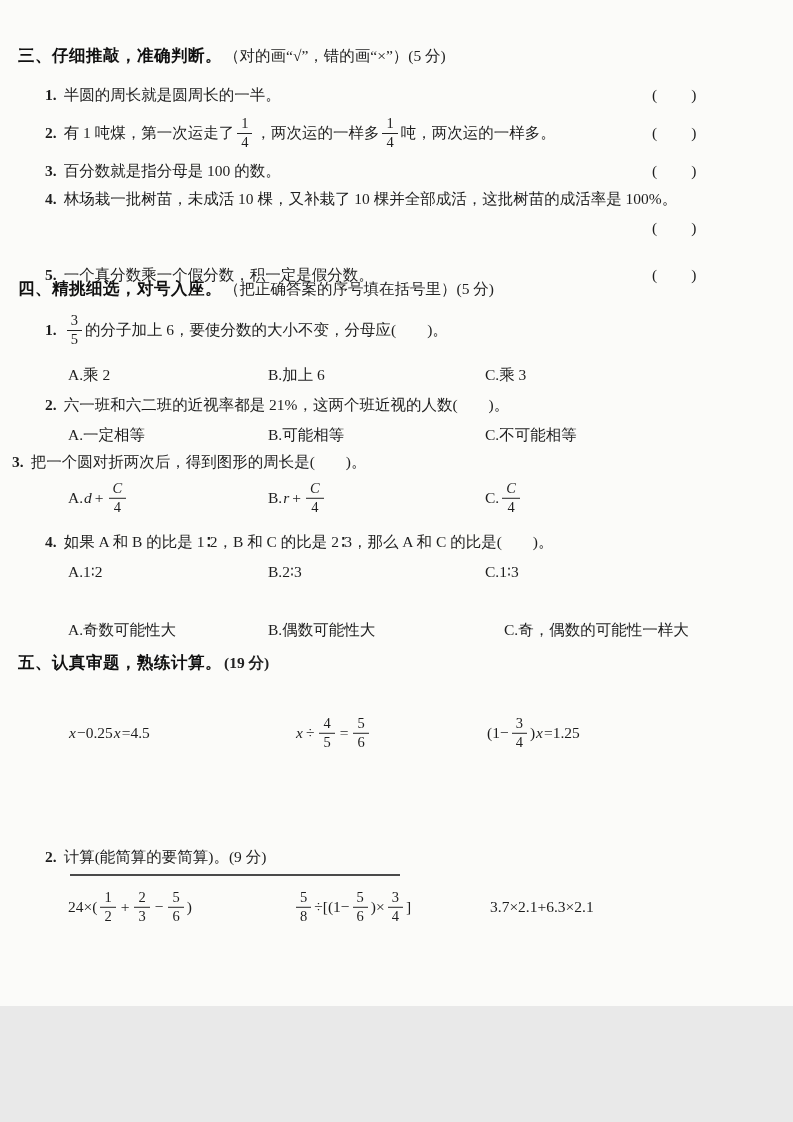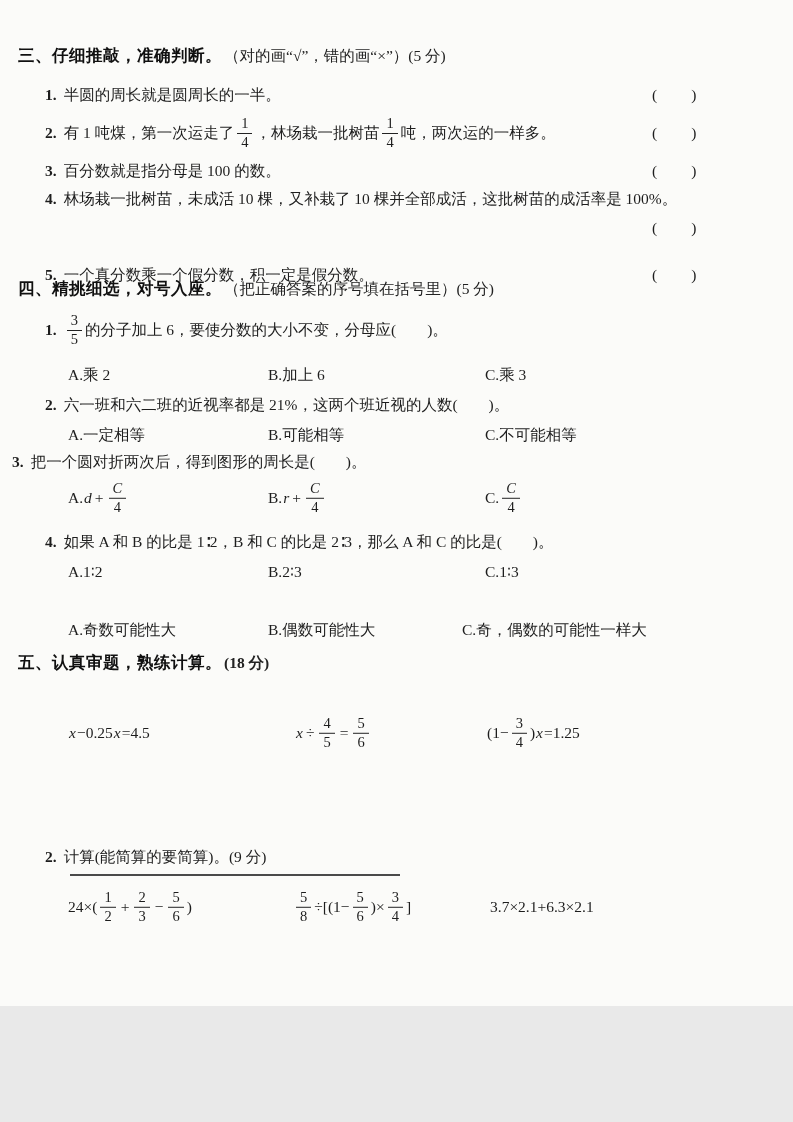--- a/index.html
+++ b/index.html
@@ -44,21 +44,21 @@
     <span class="bracket">(　　)</span>
   </div>
 
   <div class="qrow fx" style="top:108px;height:50px;">
     <span class="qnum">2.</span>
       <span>有 1 吨煤，第一次运走了</span>
     <span class="frac">
         <span class="fn">1</span>
         <span class="fd">4</span>
       </span>
-    <span>，林场栽一批树苗</span>
+    <span>，两次运的一样多</span>
     <span class="frac">
         <span class="fn">1</span>
         <span class="fd">4</span>
       </span>
     <span>吨，两次运的一样多。</span>
     <span class="bracket">(　　)</span>
   </div>
 
   <div class="qrow" style="top:160px;">
     <span class="qnum">3.</span><span>百分数就是指分母是 100 的数。</span>
@@ -140,25 +140,25 @@
   </div>
   <div class="qrow" style="top:561px;">
     <span class="opt c1">A.1∶2</span>
     <span class="opt c2">B.2∶3</span>
     <span class="opt c3">C.1∶3</span>
   </div>
 
   <div class="qrow" style="top:619px;">
     <span class="opt c1">A.奇数可能性大</span>
     <span class="opt c2">B.偶数可能性大</span>
-    <span class="opt c3" style="left:462px">C.奇，偶数的可能性一样大</span>
+    <span class="opt c3" style="left:504px">C.奇，偶数的可能性一样大</span>
   </div>
 
   <div class="row" style="top:651px;left:18px;">
-    <span class="heading">五、认真审题，熟练计算。</span><span class="note" style="font-weight:bold">(18 分)</span>
+    <span class="heading">五、认真审题，熟练计算。</span><span class="note" style="font-weight:bold">(19 分)</span>
   </div>
 
 
   <div class="qrow" style="top:706px;height:54px;">
     <span class="optfx e1">
       <span class="var">x</span>
         <span>−0.25</span>
         <span class="var">x</span>
         <span>=4.5</span>
     </span>

